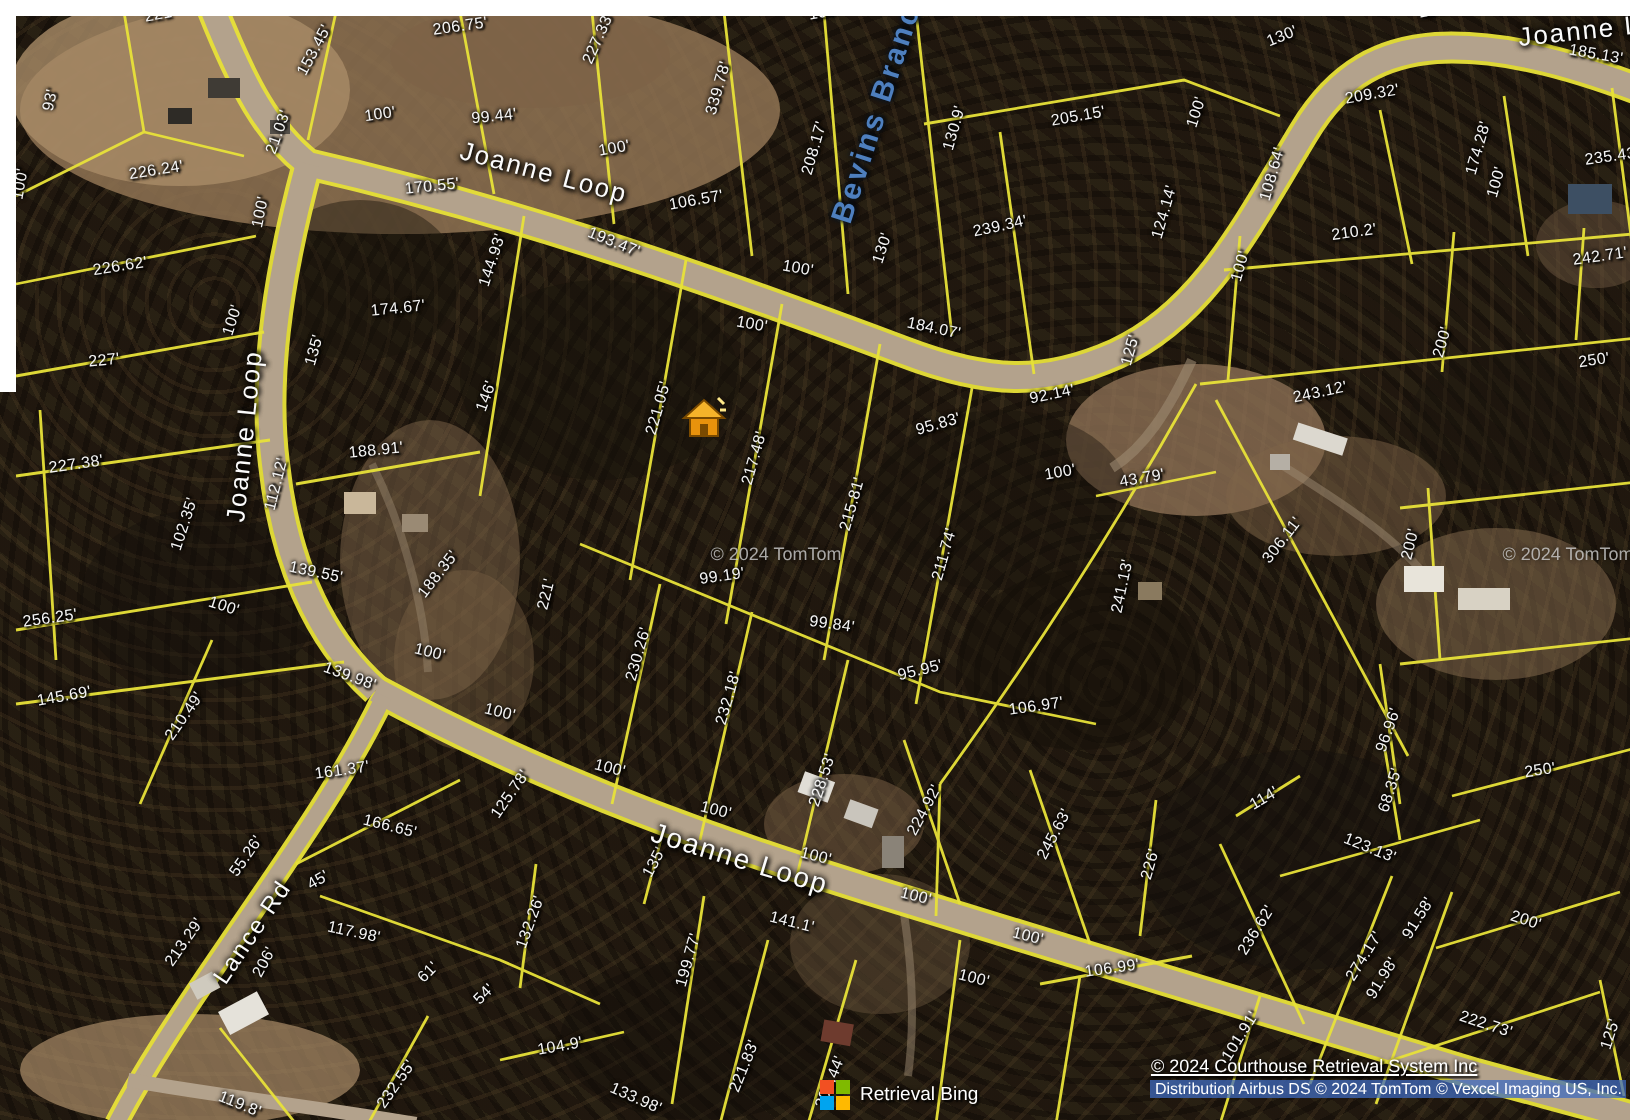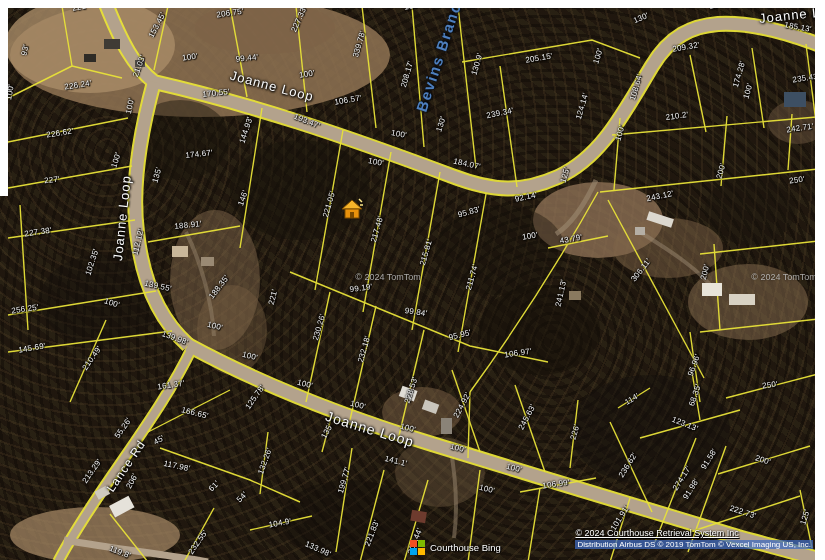--- a/index.html
+++ b/index.html
@@ -328,30 +328,30 @@
         <polygon points="-10,-3 0,-12 10,-3" fill="#f5b32a" stroke="#7a4a00" stroke-width="1"></polygon>
         <rect x="-7" y="-3" width="14" height="9" fill="#e8920c" stroke="#7a4a00" stroke-width="1"></rect>
         <rect x="-2" y="0" width="4" height="6" fill="#7a4a00"></rect>
         <line x1="7" y1="-13" x2="10" y2="-10" stroke="#ffe98a" stroke-width="1.5"></line>
         <line x1="11" y1="-7" x2="8" y2="-7" stroke="#ffe98a" stroke-width="1.5"></line>
       </svg>
     </div>
 
     <div class="attrib">
       <div class="a1">© 2024 Courthouse Retrieval System Inc</div>
-      <div class="a2"><span>Distribution Airbus DS © 2019 TomTom © Vexcel Imaging US, Inc.</span></div>
+      <div class="a2"><span>Distribution Airbus DS © 2024 TomTom © Vexcel Imaging US, Inc.</span></div>
     </div>
 
     <div class="bing">
       <div class="mslogo">
         <i class="q1"></i>
           <i class="q2"></i>
           <i class="q3"></i>
           <i class="q4"></i>
       </div>
-      <span>Courthouse Bing</span>
+      <span>Retrieval Bing</span>
     </div>
   </div>
 
   <div class="strip top"></div>
   <div class="strip right"></div>
   <div class="strip left"></div>
 </div>
 
 </body></html>

